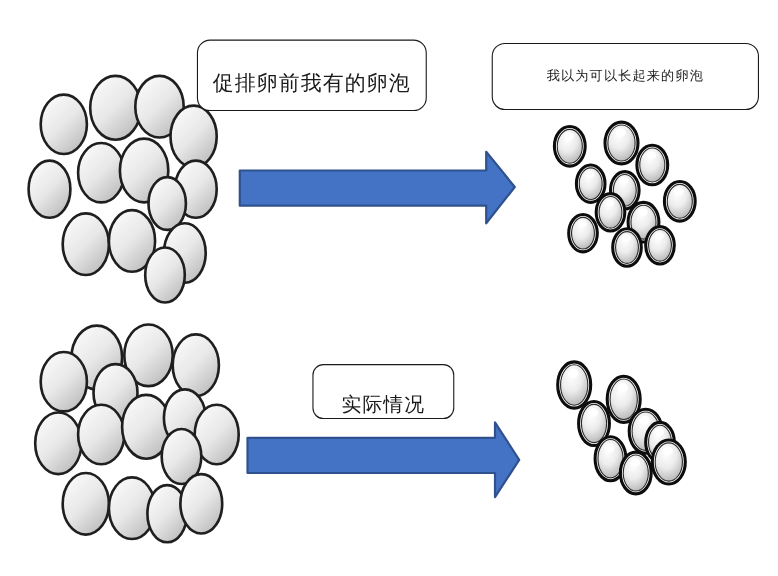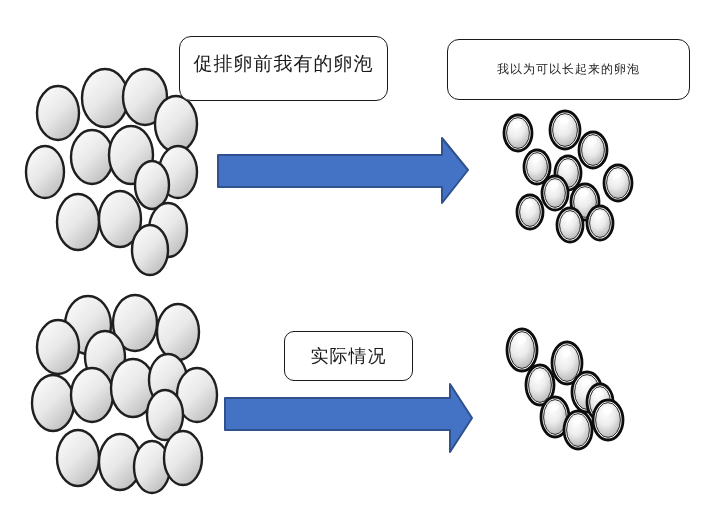--- a/index.html
+++ b/index.html
@@ -17,23 +17,23 @@
     border: 1.6px solid #1a1a1a;
     border-radius: 12px;
     display: flex;
     align-items: center;
     justify-content: center;
     box-sizing: border-box;
     color: #1a1a1a;
     letter-spacing: 1px;
     white-space: nowrap;
   }
-  #label-before { left: 179px; top: 36px;  width: 209px; height: 65px; font-size: 19px; align-items: flex-start; padding-top: 14px; }
+  #label-before { left: 179px; top: 36px;  width: 209px; height: 65px; font-size: 19px; align-items: center; padding-top: 14px; }
   #label-expected { left: 447px; top: 39px; width: 243px; height: 61px; font-size: 12px; }
-  #label-actual { left: 284px; top: 331px; width: 129px; height: 50px; font-size: 18px; border-radius: 10px; }
+  #label-actual { left: 284px; top: 331px; width: 129px; height: 50px; font-size: 18px; border-radius: 10px; align-items: flex-end; }
   .cluster, .arrow { position: absolute; }
   #cluster-before-top   { left: 20px;  top: 52px; }
   #cluster-expected     { left: 498px; top: 106px; }
   #cluster-before-bottom{ left: 20px;  top: 286px; }
   #cluster-actual       { left: 503px; top: 322px; }
   #arrow-top    { left: 215px; top: 135px; }
   #arrow-bottom { left: 222px; top: 380px; }
 </style>
 </head>
 <body>

